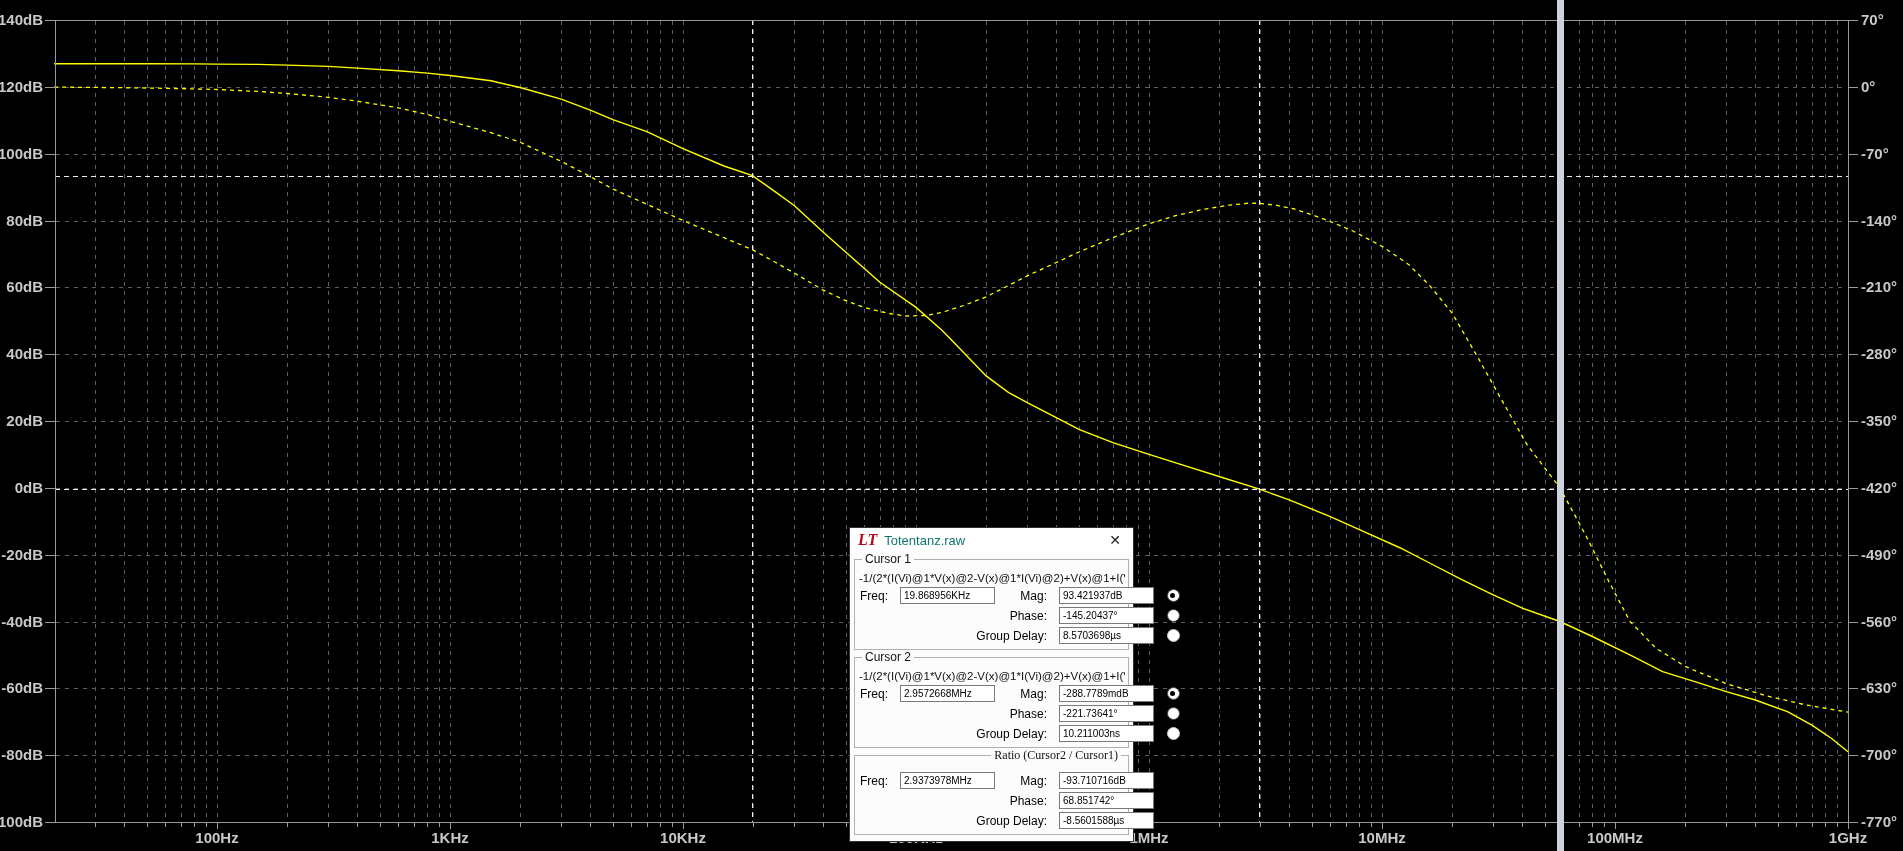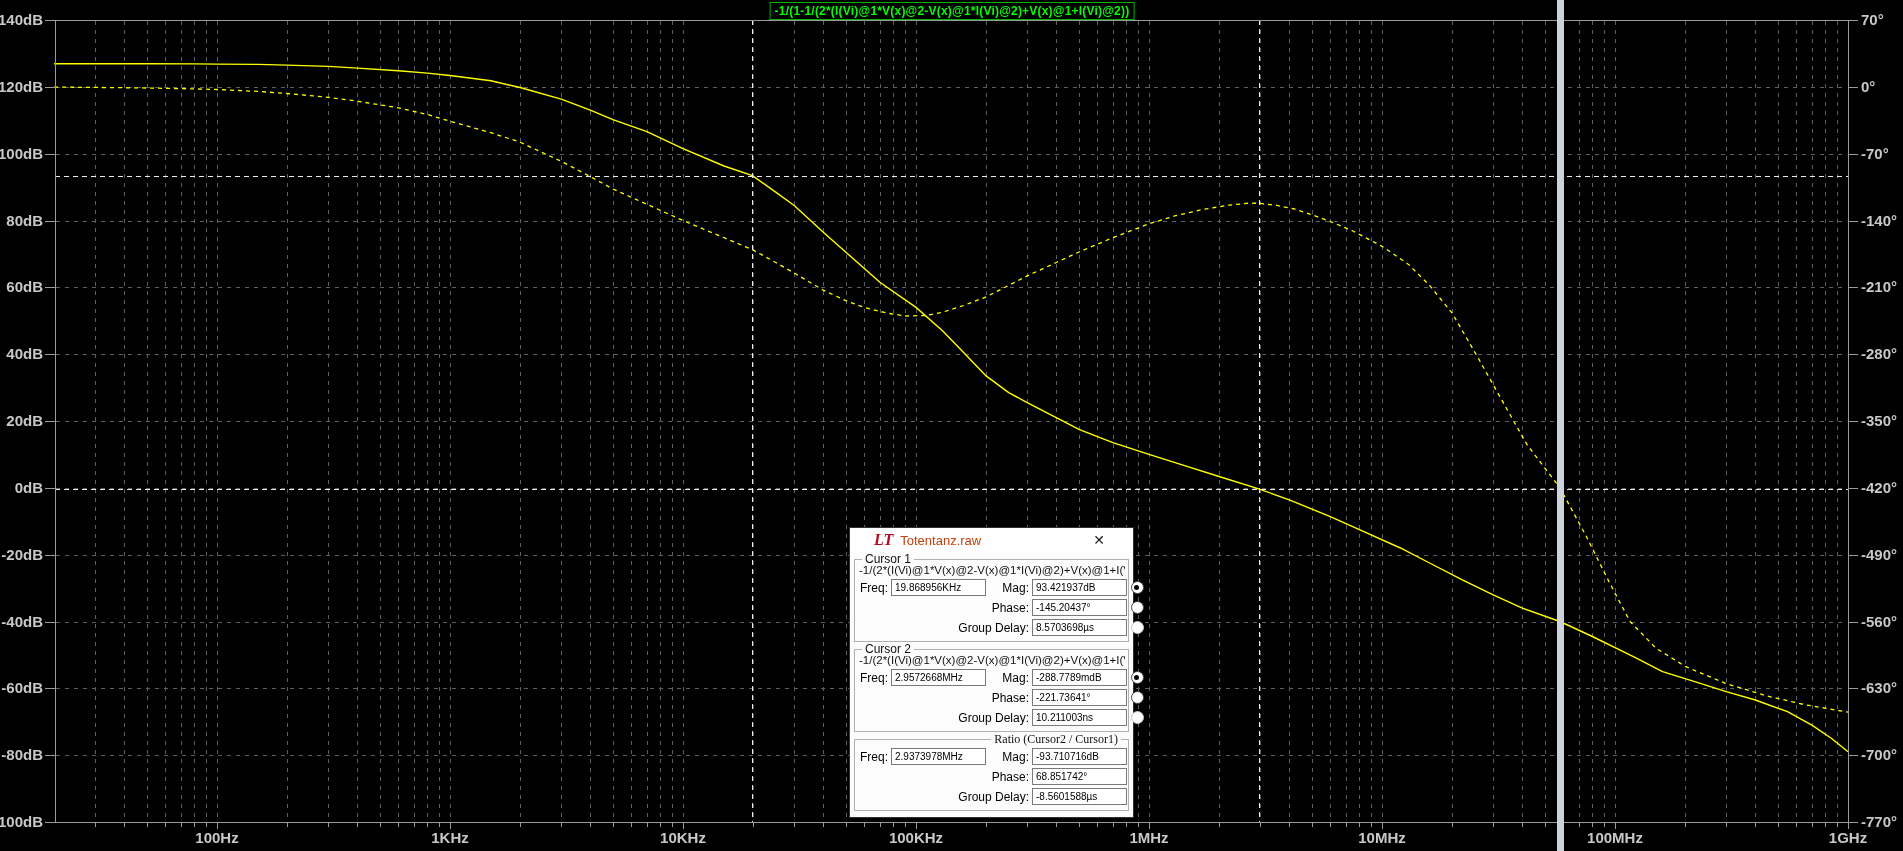--- a/index.html
+++ b/index.html
@@ -6,30 +6,30 @@
     font-family:"Liberation Sans",sans-serif;}
   #stage{position:relative;width:1564px;height:851px;background:#000;}
   #plot-svg{position:absolute;left:0;top:0;}
   #plot-title{position:absolute;top:2px;left:952px;transform:translateX(-50%);
     color:#00ff00;background:#000;border:1px solid #00b400;font-size:12px;font-weight:bold;
     padding:1px 4px;white-space:nowrap;letter-spacing:.2px;}
   #window-edge{position:absolute;right:0;top:0;width:7px;height:851px;background:#cdd2dd;}
   
   #cursor-dialog{position:absolute;left:849px;top:527px;width:283px;background:#fcfcfc;
     border:1px solid #303030;color:#000;font-size:12px;}
-  #dlg-titlebar{display:flex;align-items:center;height:24px;padding:0 24px;background:#fff;}
+  #dlg-titlebar{display:flex;align-items:center;height:24px;padding:0 8px;background:#fff;}
   #dlg-logo{color:#b40a1e;font-family:"Liberation Serif",serif;font-style:italic;
     font-weight:bold;font-size:16px;margin-right:7px;}
-  #dlg-title{font-size:13px;color:#c2410c;flex:1;}
+  #dlg-title{font-size:13px;color:#0f766e;flex:1;}
   #dlg-close{color:#222;font-size:14px;line-height:14px;padding:2px 4px;cursor:default;}
-  .groupbox{position:relative;border:1px solid #b0b0b0;margin:7px 4px 4px 4px;padding:4px 3px 5px 3px;}
+  .groupbox{position:relative;border:1px solid #b0b0b0;margin:7px 4px 4px 4px;padding:12px 3px 5px 3px;}
   .legend{position:absolute;top:-8px;left:7px;background:#fcfcfc;padding:0 3px;font-size:12px;color:#111;}
   .legend.right{left:auto;right:7px;font-family:Liberation Serif, serif;}
   .expr{font-size:11.5px;white-space:nowrap;overflow:hidden;color:#111;margin:0 0 3px 1px;}
-  .row{display:grid;grid-template-columns:30px 95px 40px 95px 14px;gap:3px;
+  .row{display:grid;grid-template-columns:30px 95px 40px 95px 14px;gap:12px;
     align-items:center;margin-bottom:3px;}
   .lbl{text-align:right;white-space:nowrap;}
   .lbl.span3{grid-column:1 / span 3;}
   .field{height:15px;border:1px solid #7a7a7a;background:#fff;font-size:10px;
     padding:0 3px;white-space:nowrap;overflow:hidden;line-height:15px;}
   .radio{width:11px;height:11px;border:1px solid #444;border-radius:50%;background:#fff;
     position:relative;justify-self:center;}
   .radio.sel::after{content:"";position:absolute;left:2.5px;top:2.5px;width:5px;height:5px;
     border-radius:50%;background:#000;}
   .radio.dis{border-color:#c6c6c6;}
@@ -264,21 +264,20 @@
         <text x="450" y="843" text-anchor="middle">1KHz</text>
         <text x="683" y="843" text-anchor="middle">10KHz</text>
         <text x="916" y="843" text-anchor="middle">100KHz</text>
         <text x="1149" y="843" text-anchor="middle">1MHz</text>
         <text x="1382" y="843" text-anchor="middle">10MHz</text>
         <text x="1615" y="843" text-anchor="middle">100MHz</text>
         <text x="1848" y="843" text-anchor="middle">1GHz</text>
       </g>
     </svg>
 
-  <div id="plot-title">-1/(1-1/(2*(I(Vi)@1*V(x)@2-V(x)@1*I(Vi)@2)+V(x)@1+I(Vi)@2))</div>
 
   <div id="window-edge"></div>
 
   <div id="cursor-dialog">
     <div id="dlg-titlebar">
       <span id="dlg-logo">LT</span>
       <span id="dlg-title">Totentanz.raw</span>
       <span id="dlg-close">✕</span>
     </div>
 

